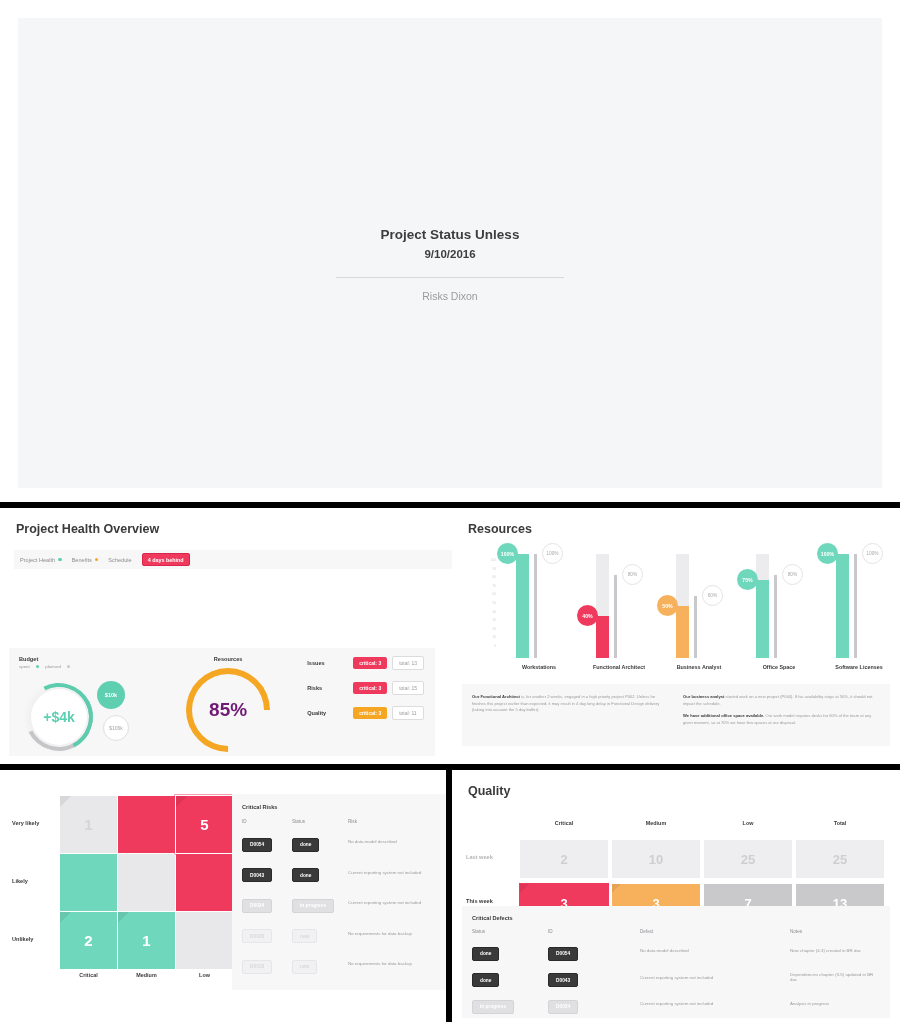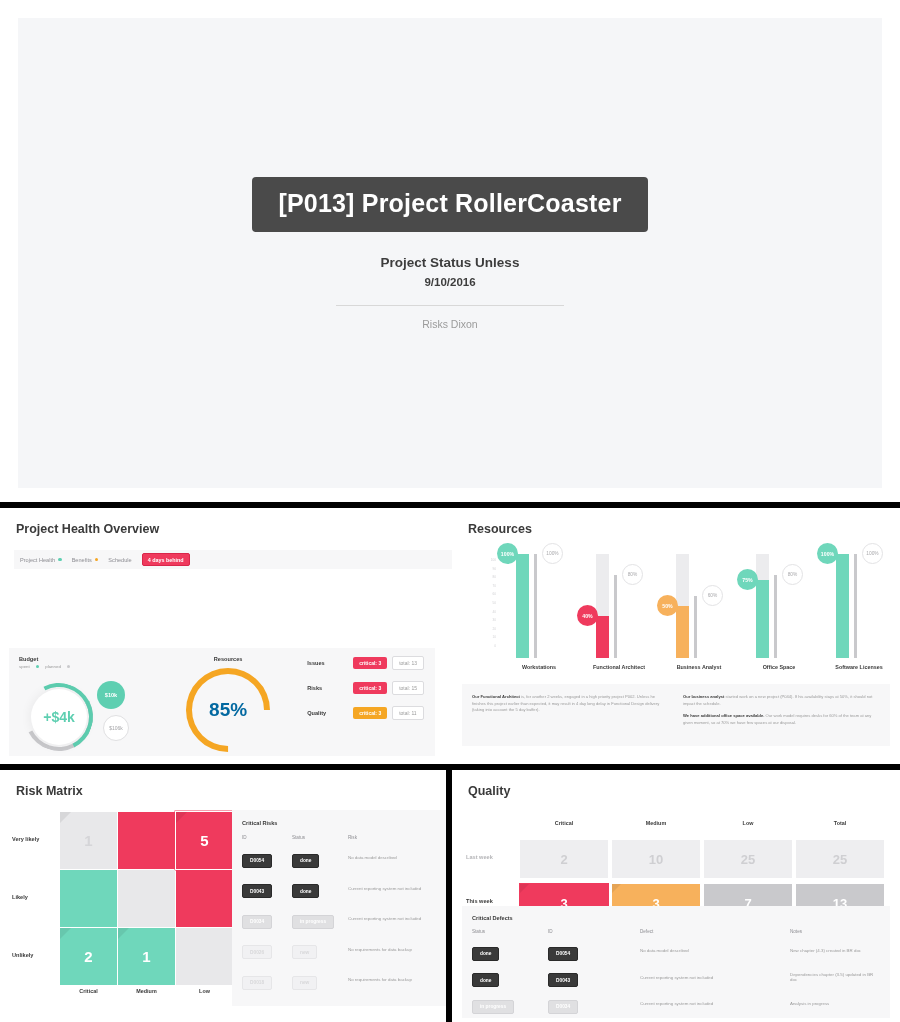--- a/index.html
+++ b/index.html
@@ -146,21 +146,21 @@
   .res-col { width:152px; padding:8px 0 0 0; position:relative; }
   .res-head { text-align:center; }
   .donut-wrap { position:relative; width:84px; height:84px; margin:6px auto 0 auto; }
   .donut {
     position:absolute; inset:0; border-radius:50%;
     border:6px solid #f5a623; border-right-color:transparent;
     transform: rotate(45deg);
   }
   .donut-val {
     position:absolute; inset:0; display:flex;align-items:center;justify-content:center;
-    color:#0369a1; font-size:19px; font-weight:bold;
+    color:#701a75; font-size:19px; font-weight:bold;
   }
 
   .issue-col { flex:1; padding:8px 6px 0 10px; }
   .issue-row { display:flex; align-items:center; margin-bottom:11px; }
   .issue-name { width:46px; font-size:5.6px; font-weight:bold; color:#3a3a3a; }
   .chip {
     font-size:5px; padding:3px 6px; border-radius:2px; font-weight:bold; margin-right:5px;
     white-space:nowrap;
   }
   .chip-red { background:#ef3a5d; color:#fff; }
@@ -269,21 +269,20 @@
   .dt-row { display:flex; align-items:center; margin-bottom:7px; }
   .dt-c1 { width:76px; } .dt-c2 { width:92px; } .dt-c3 { width:150px; } .dt-c4 { flex:1; }
   .dt-text { font-size:4.4px; color:#9b9b9b; }
 </style>
 </head>
 <body>
 
 <div class="deck">
 
   <div class="slide-title">
-    <div class="title-badge">[P013] Project RollerCoaster</div>
     <div class="title-sub">Project Status Unless</div>
     <div class="title-date">9/10/2016</div>
     <div class="title-rule"></div>
     <div class="title-author">Risks Dixon</div>
   </div>
 
   <div class="divider-h" style="left:0;top:502px;width:900px;height:6px;"></div>
   <div class="divider-v" style="left:446px;top:508px;width:6px;height:256px;"></div>
   <div class="divider-h" style="left:0;top:764px;width:446px;height:6px;"></div>
   <div class="divider-v" style="left:446px;top:764px;width:6px;height:258px;"></div>
@@ -436,21 +435,20 @@
           <b>Our business analyst</b><span> started work on a new project (P044). If his availability stays at 50%, it should not impact the schedule.</span>
         </div>
         <div class="note-p">
           <b>We have additional office space available.</b><span> Our work model requires desks for 60% of the team at any given moment, so at 70% we have few spaces at our disposal.</span>
         </div>
       </div>
     </div>
   </div>
 
   <div class="panel p-risk">
-    <div class="panel-title">Risk Matrix</div>
 
     <div class="risk-body">
       <div id="riskGrid">
           <div class="rm-ylabel" style="top: 24px;">Very likely</div>
           <div class="rm-cell rm-grey" style="left: 50px; top: 0px;">1<div class="rm-corner"></div></div>
           <div class="rm-cell rm-red" style="left: 108px; top: 0px;"></div>
           <div class="rm-cell rm-red rm-sel" style="left: 166px; top: 0px;">5<div class="rm-corner"></div></div>
           <div class="rm-ylabel" style="top: 82px;">Likely</div>
           <div class="rm-cell rm-green" style="left: 50px; top: 58px;"></div>
           <div class="rm-cell rm-grey" style="left: 108px; top: 58px;"></div>

